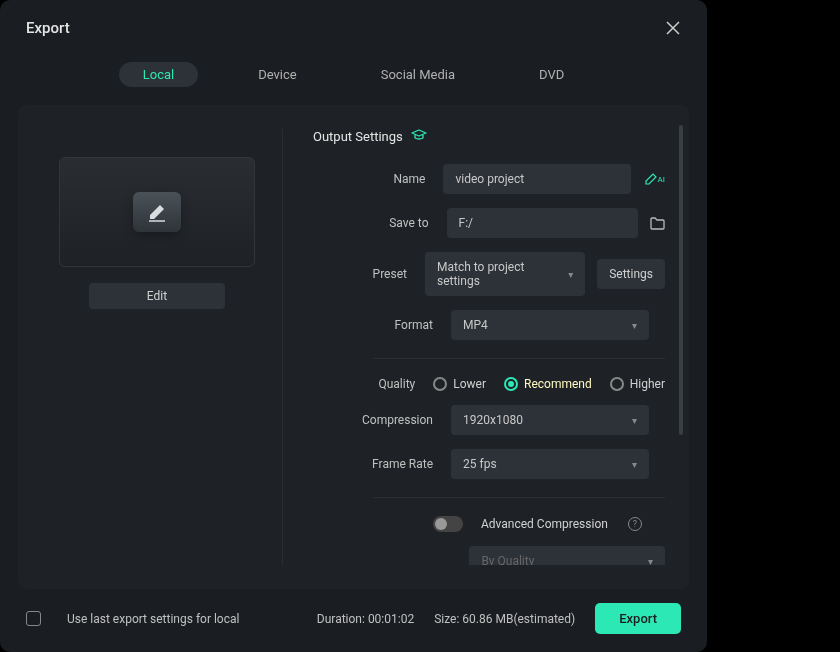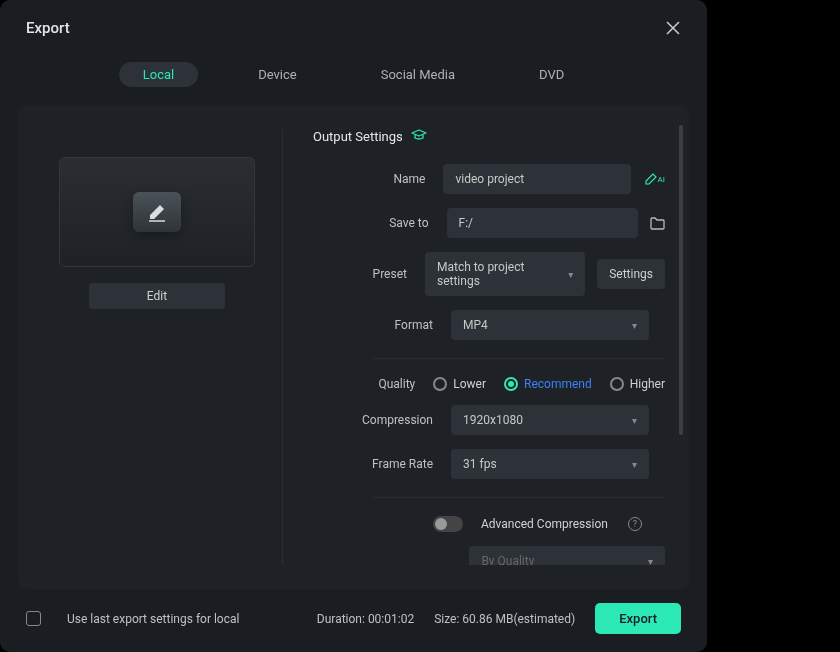--- a/index.html
+++ b/index.html
@@ -232,21 +232,21 @@
       border-color: #2ce8b5;
     }
     .radio-circle.checked::after {
       content: '';
       width: 6px;
       height: 6px;
       border-radius: 50%;
       background: #2ce8b5;
     }
     .radio-item.checked {
-      color: #3b82f6;
+      color: #fef9c3;
     }
     .toggle-row {
       display: flex;
       align-items: center;
       margin-bottom: 14px;
       padding-left: 120px;
     }
     .toggle {
       width: 30px;
       height: 16px;
@@ -442,21 +442,21 @@
           <div class="form-label">Compression</div>
           <div class="select-box">
             <span>1920x1080</span>
             <span class="chevron">▾</span>
           </div>
         </div>
 
         <div class="form-row">
           <div class="form-label">Frame Rate</div>
           <div class="select-box">
-            <span>31 fps</span>
+            <span>25 fps</span>
             <span class="chevron">▾</span>
           </div>
         </div>
 
         <hr class="divider">
 
         <div class="toggle-row">
           <div class="toggle"></div>
           <span class="toggle-label">Advanced Compression</span>
           <span class="help-icon">?</span>

